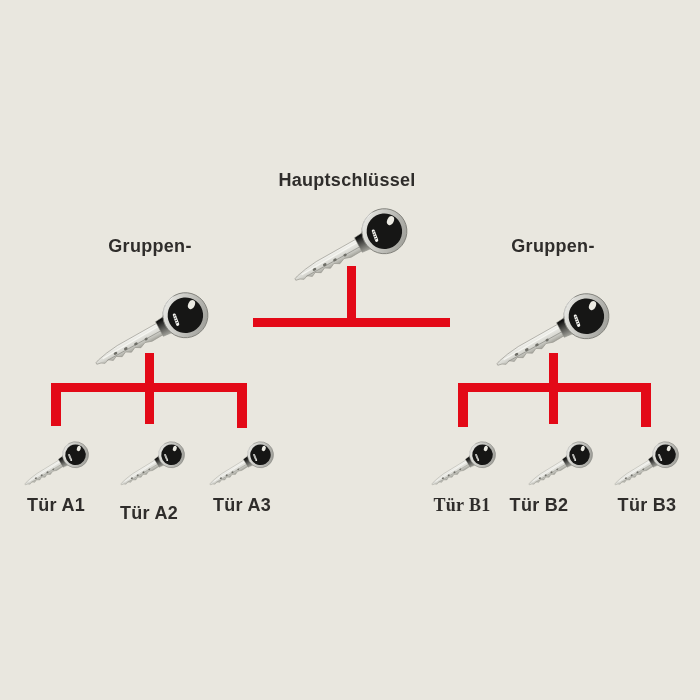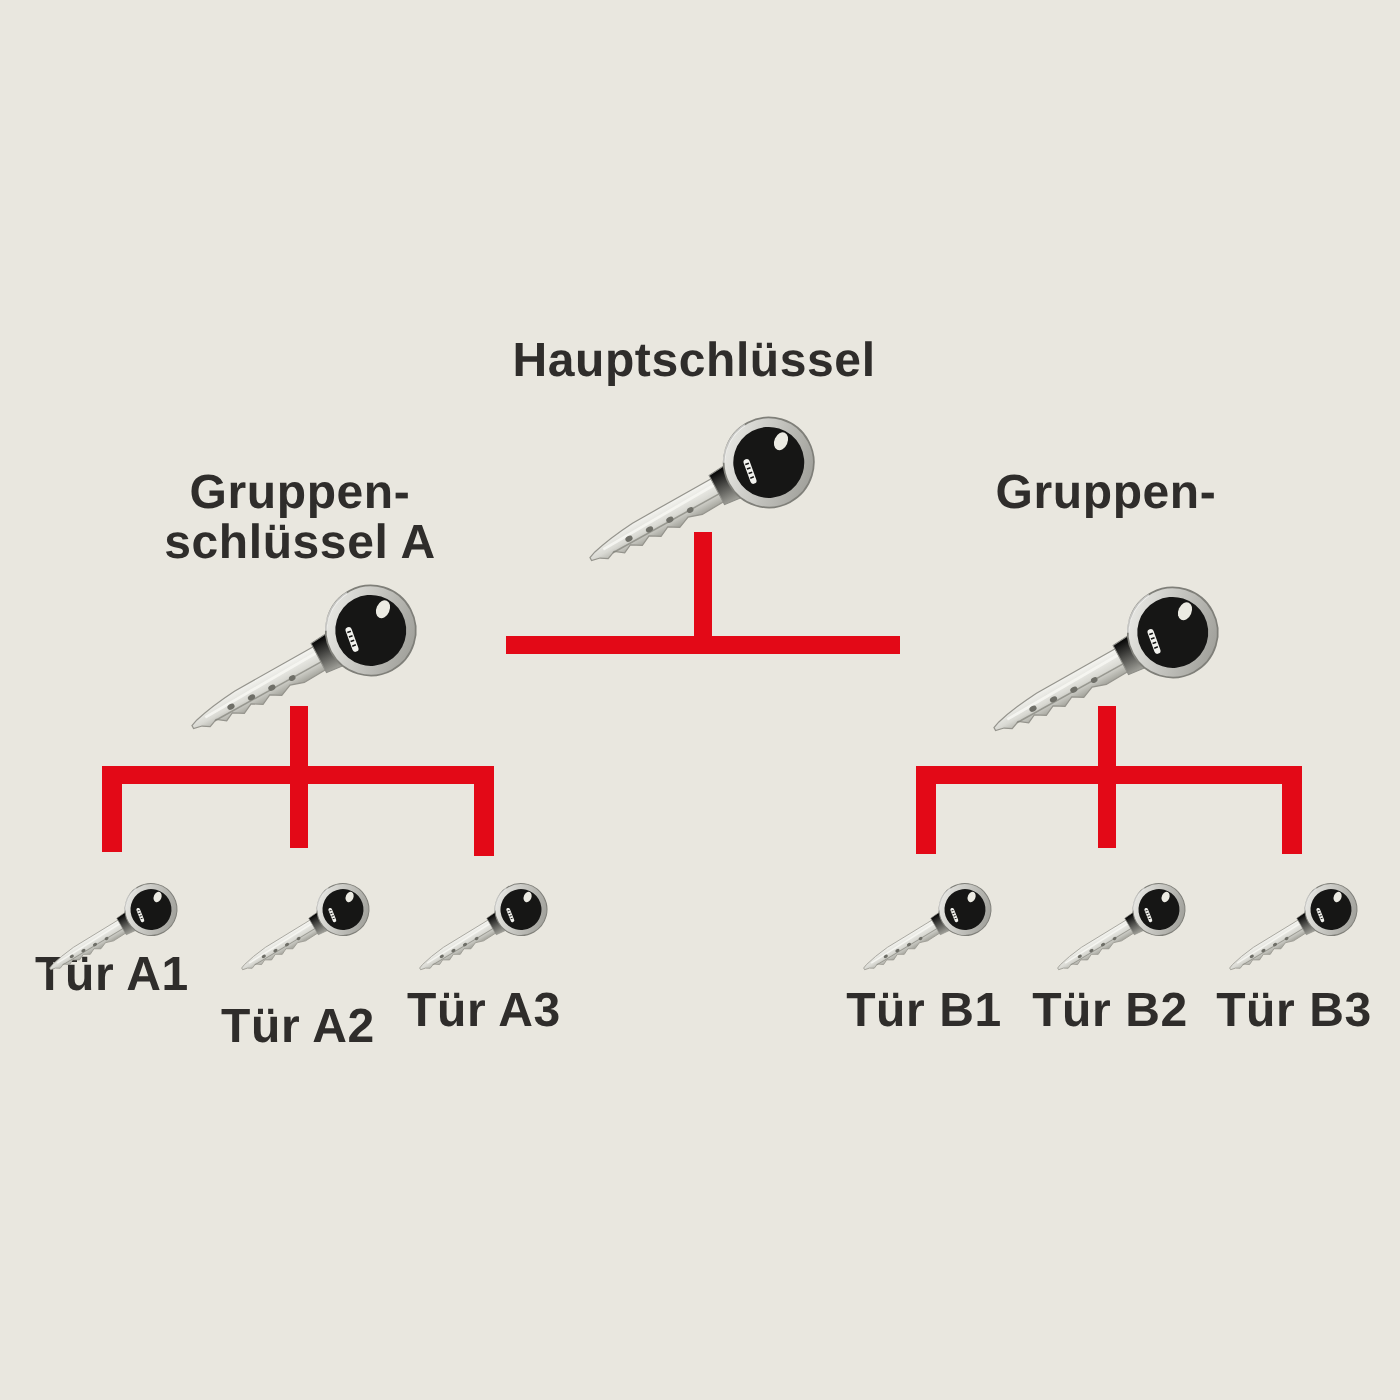--- a/index.html
+++ b/index.html
@@ -11,21 +11,21 @@
     width: 700px;
     height: 700px;
     background: #e9e7df;
     overflow: hidden;
     font-family: "Liberation Sans", "DejaVu Sans", sans-serif;
     color: #2f2d2b;
   }
   .lbl {
     position: absolute;
     text-align: center;
-    font-size: 24px;
+    font-size: 18px;
     font-weight: 700;
     letter-spacing: 0.3px;
     line-height: 25px;
     color: #2f2d2b;
   }
   .rl {
     position: absolute;
     background: #e30917;
     z-index: 1;
   }
@@ -82,21 +82,20 @@
   <div class="lbl" style="left:197px; top:168px; width:300px;">Hauptschlüssel</div>
   <svg class="key key-lg" style="left:285px; top:227px;" viewBox="0 0 150 52">
     <use href="#key-art" xlink:href="#key-art"></use>
   </svg>
 
   <div class="rl" style="left:347px; top:266px; width:9px; height:61px;"></div>
   <div class="rl" style="left:253px; top:318px; width:197px; height:9px;"></div>
 
   <div class="lbl" style="left:30px; top:234px; width:240px;">
     <div>Gruppen-</div>
-    <div>schlüssel A</div>
   </div>
   <svg class="key key-lg" style="left:86px; top:311px;" viewBox="0 0 150 52">
     <use href="#key-art" xlink:href="#key-art"></use>
   </svg>
   <div class="rl" style="left:145px; top:353px; width:9px; height:71px;"></div>
   <div class="rl" style="left:51px; top:383px; width:196px; height:9px;"></div>
   <div class="rl" style="left:51px; top:383px; width:10px; height:43px;"></div>
   <div class="rl" style="left:237px; top:383px; width:10px; height:45px;"></div>
 
   <div class="lbl" style="left:433px; top:234px; width:240px;">
@@ -112,30 +111,30 @@
 
   <svg class="key key-sm" style="left:18px; top:453px;" viewBox="0 0 150 52">
     <use href="#key-art" xlink:href="#key-art"></use>
   </svg>
   <svg class="key key-sm" style="left:114px; top:453px;" viewBox="0 0 150 52">
     <use href="#key-art" xlink:href="#key-art"></use>
   </svg>
   <svg class="key key-sm" style="left:203px; top:453px;" viewBox="0 0 150 52">
     <use href="#key-art" xlink:href="#key-art"></use>
   </svg>
-  <div class="lbl" style="left:1px; top:475px; width:110px;">Tür A1</div>
+  <div class="lbl" style="left:1px; top:493px; width:110px;">Tür A1</div>
   <div class="lbl" style="left:94px; top:501px; width:110px;">Tür A2</div>
   <div class="lbl" style="left:187px; top:493px; width:110px;text-align:center;">Tür A3</div>
 
   <svg class="key key-sm" style="left:425px; top:453px;" viewBox="0 0 150 52">
     <use href="#key-art" xlink:href="#key-art"></use>
   </svg>
   <svg class="key key-sm" style="left:522px; top:453px;" viewBox="0 0 150 52">
     <use href="#key-art" xlink:href="#key-art"></use>
   </svg>
   <svg class="key key-sm" style="left:608px; top:453px;" viewBox="0 0 150 52">
     <use href="#key-art" xlink:href="#key-art"></use>
   </svg>
-  <div class="lbl" style="left:407px; top:493px; width:110px;">Tür B1</div>
-  <div class="lbl" style="left:500px; top:493px; width:110px;">Tür B2</div>
+  <div class="lbl" style="left:407px; top:493px; width:110px;font-family:Liberation Serif, serif;">Tür B1</div>
+  <div class="lbl" style="left:484px; top:493px; width:110px;">Tür B2</div>
   <div class="lbl" style="left:592px; top:493px; width:110px;">Tür B3</div>
 
 </div>
 
 </body></html>

